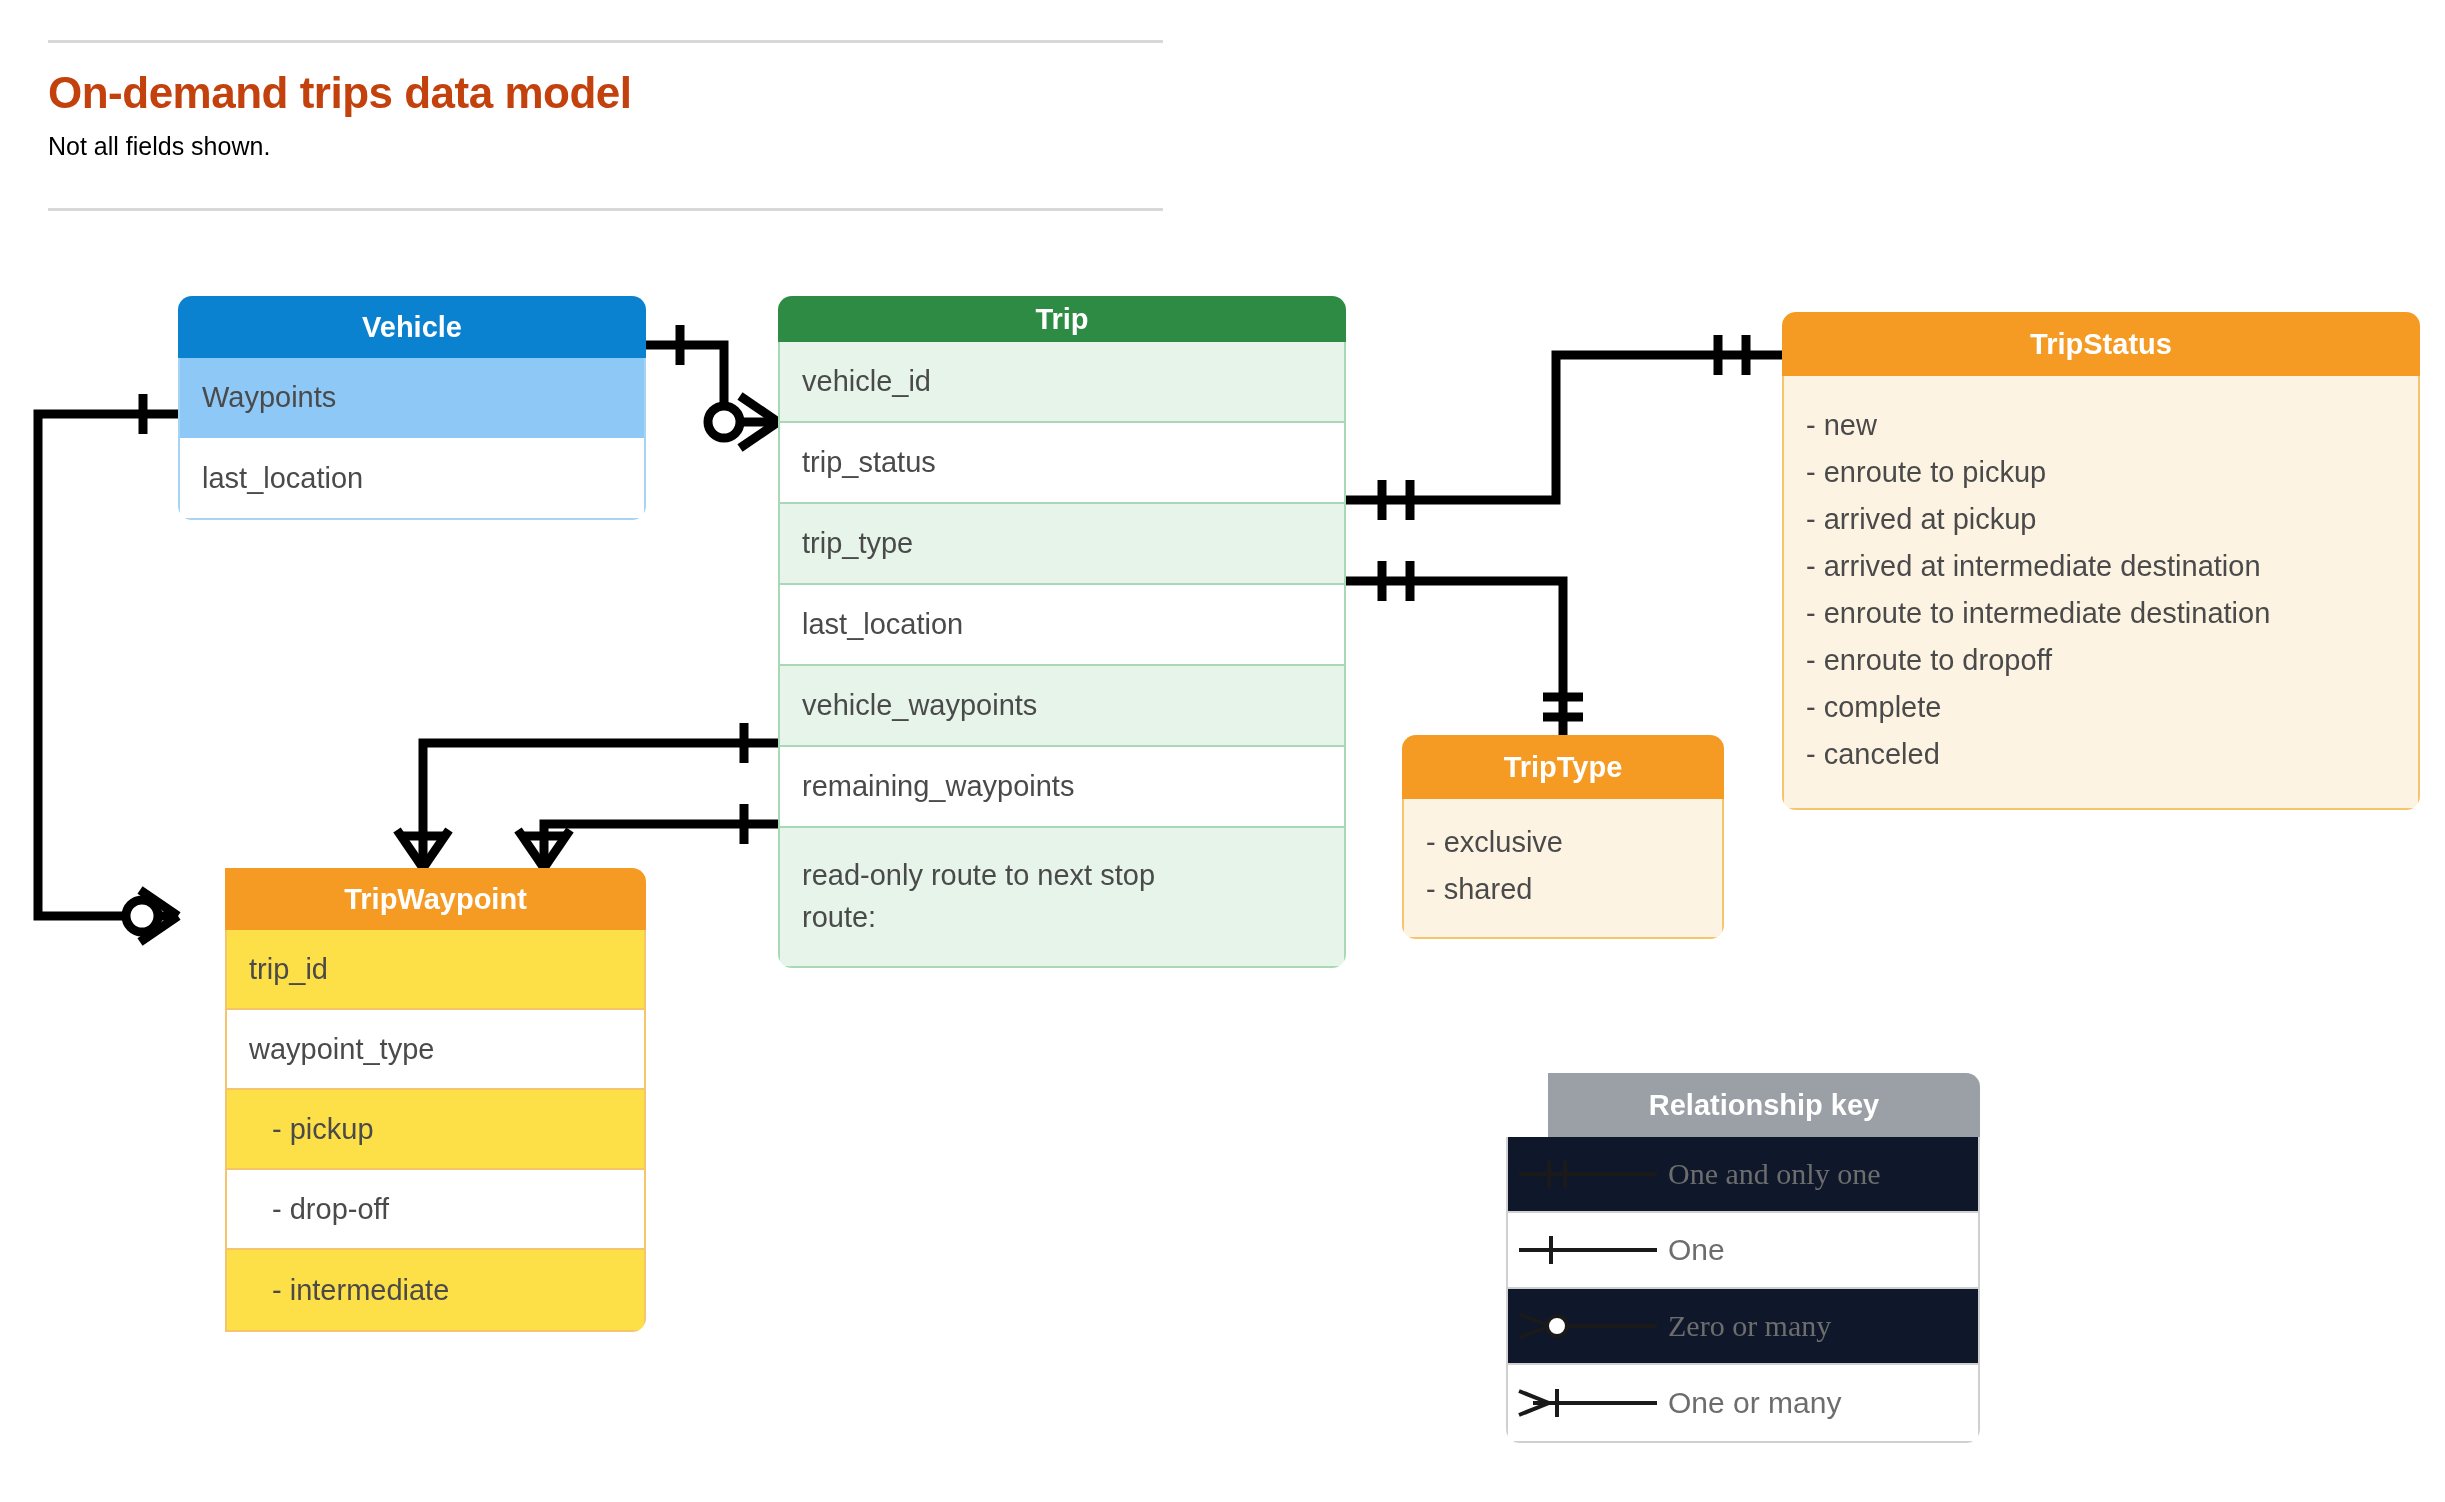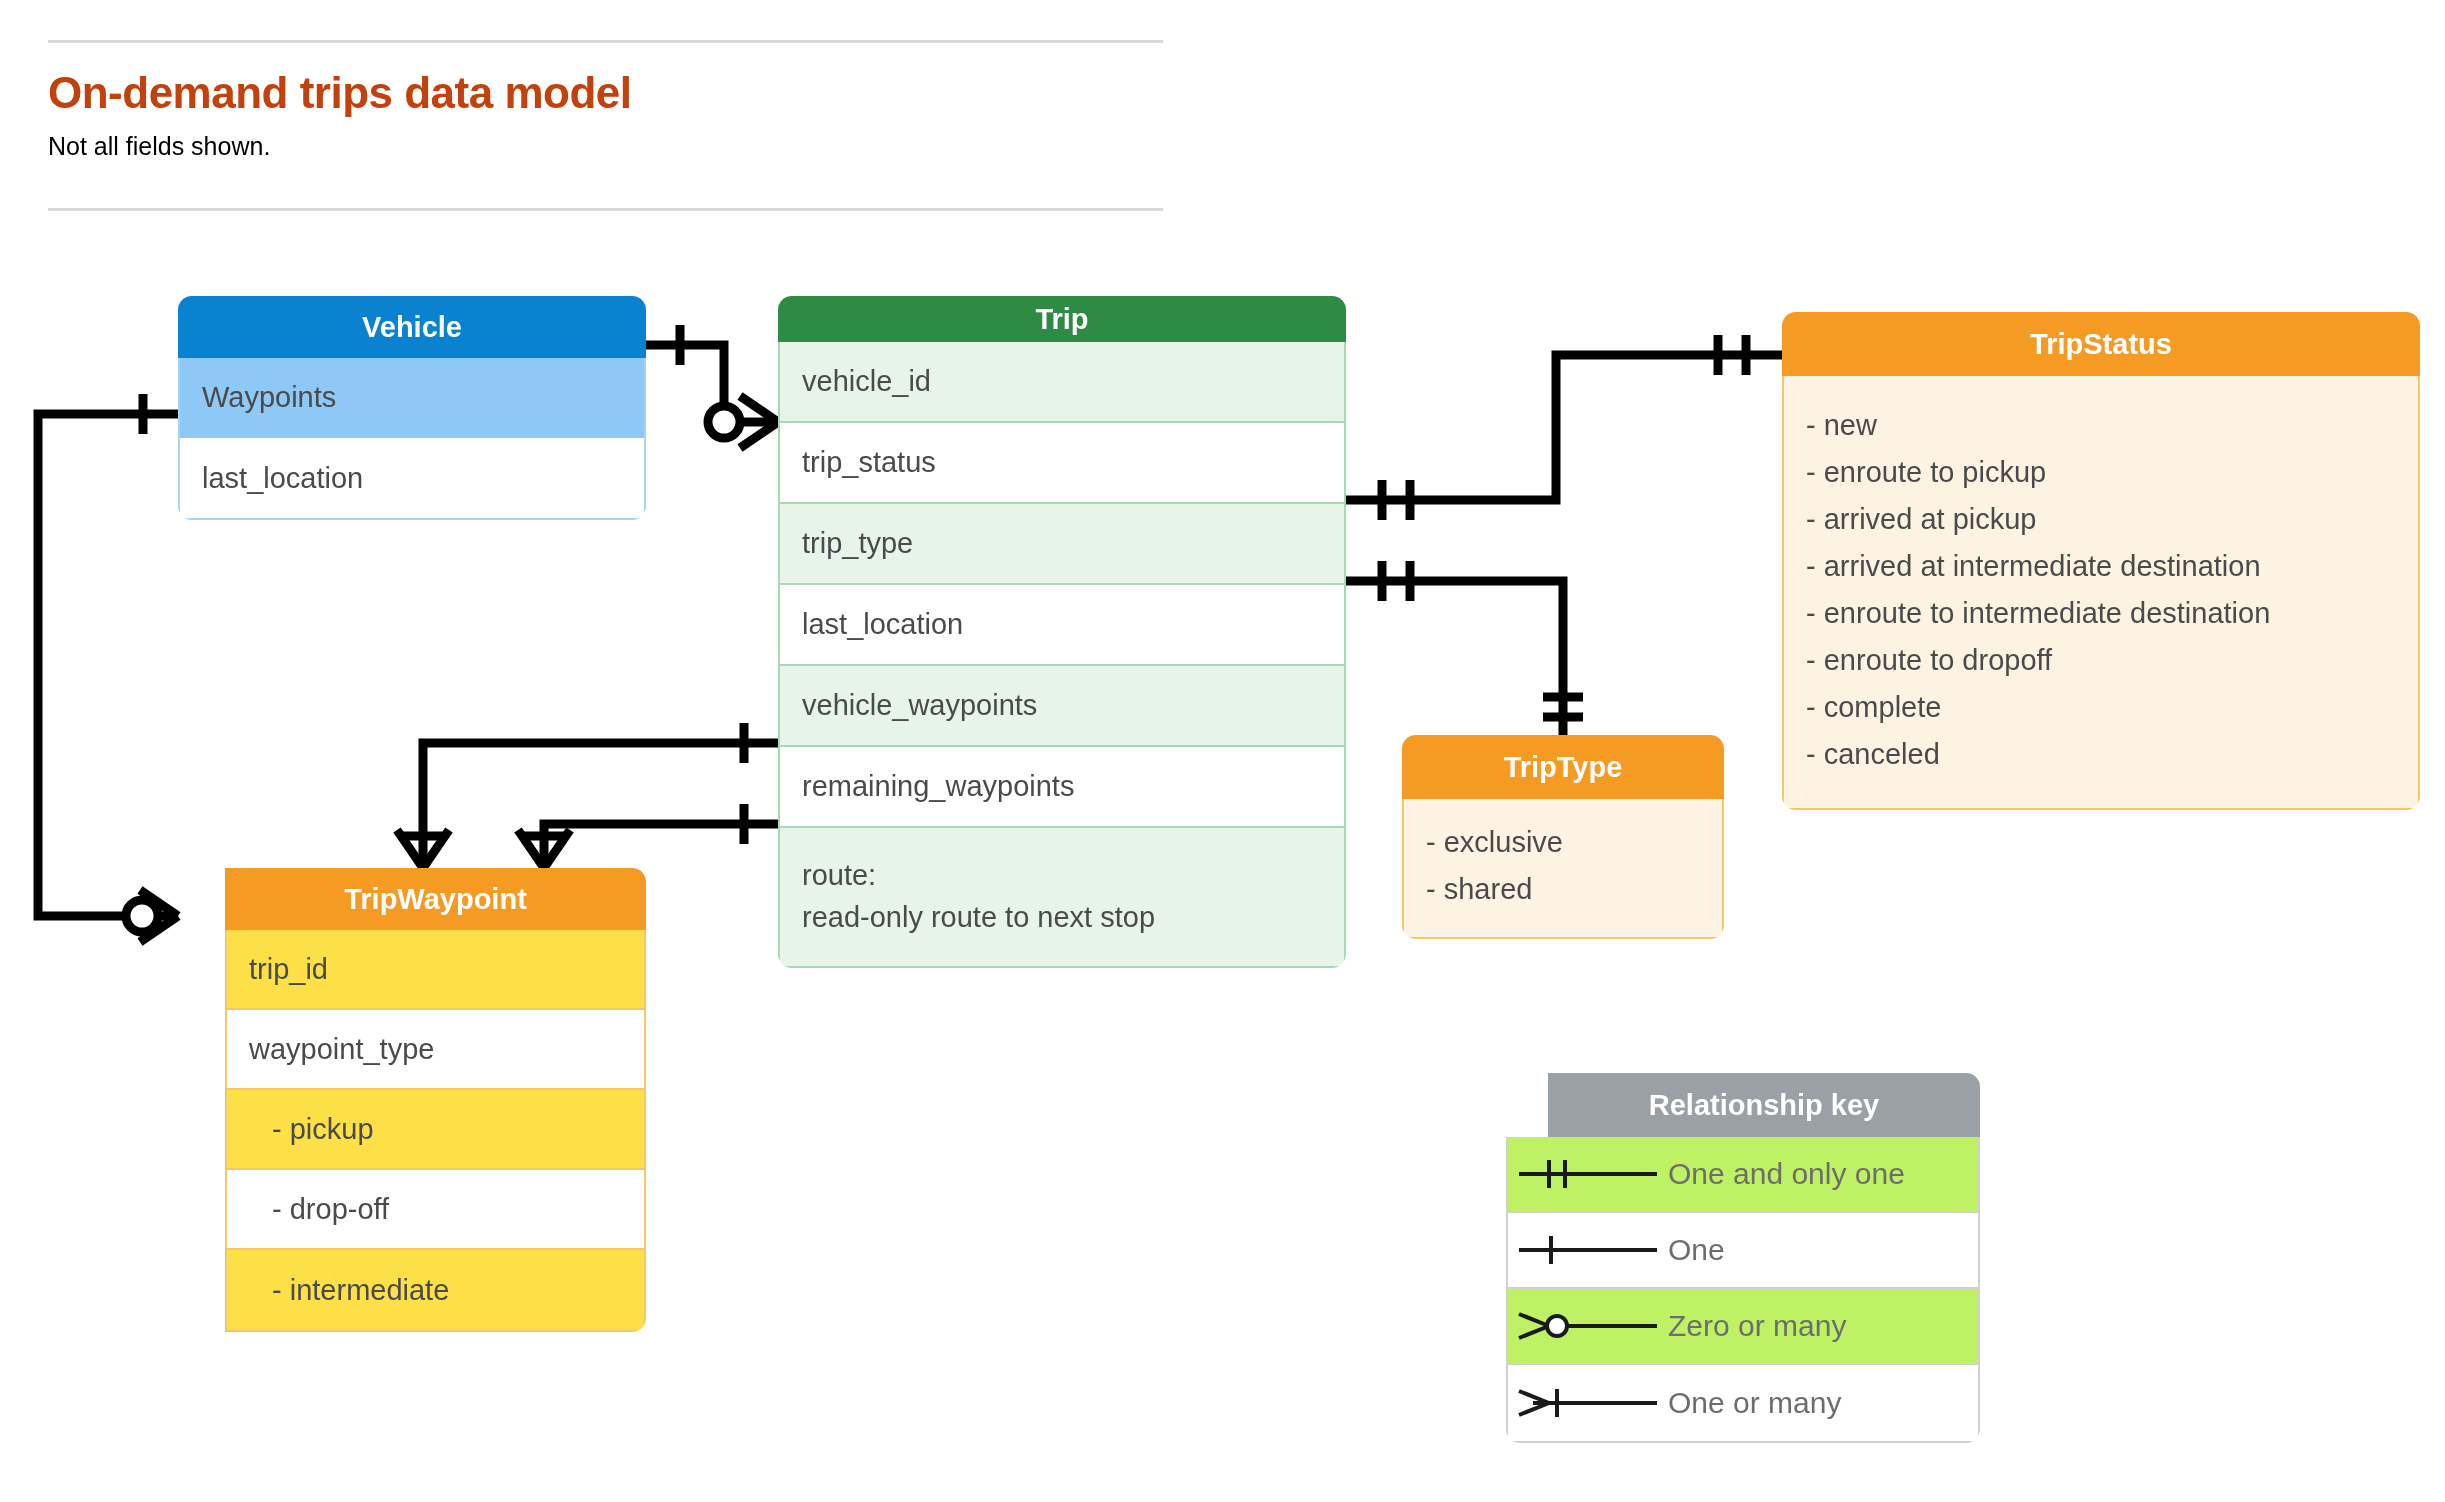--- a/index.html
+++ b/index.html
@@ -169,21 +169,21 @@
     box-sizing: border-box;
   }
   .legend-row {
     height: 76px;
     display: flex;
     align-items: center;
     border-bottom: 2px solid #d0d0d0;
     box-sizing: border-box;
   }
   .legend-row:last-child { border-bottom: none; }
-  .legend-alt { background: #bef264; }
+  .legend-alt { background: #0f172a; font-family: Liberation Serif, serif; }
   .legend-plain { background: #ffffff; }
   .legend-symbol {
     width: 160px;
     flex: 0 0 160px;
     display: flex;
     align-items: center;
     justify-content: center;
   }
   .legend-label {
     font-size: 30px;
@@ -293,22 +293,22 @@
 <div class="entity" id="entity-trip">
   <div class="entity-header">Trip</div>
   <div class="entity-body">
     <div class="row row-trip-alt">vehicle_id</div>
     <div class="row row-trip-plain">trip_status</div>
     <div class="row row-trip-alt">trip_type</div>
     <div class="row row-trip-plain">last_location</div>
     <div class="row row-trip-alt">vehicle_waypoints</div>
     <div class="row row-trip-plain">remaining_waypoints</div>
     <div class="row row-trip-alt" id="trip-route-row">
+      <div>read-only route to next stop</div>
       <div>route:</div>
-      <div>read-only route to next stop</div>
     </div>
   </div>
 </div>
 
 <div class="entity" id="entity-tripstatus">
   <div class="entity-header">TripStatus</div>
   <div class="entity-body">
     <div class="enum-line">- new</div>
     <div class="enum-line">- enroute to pickup</div>
     <div class="enum-line">- arrived at pickup</div>

